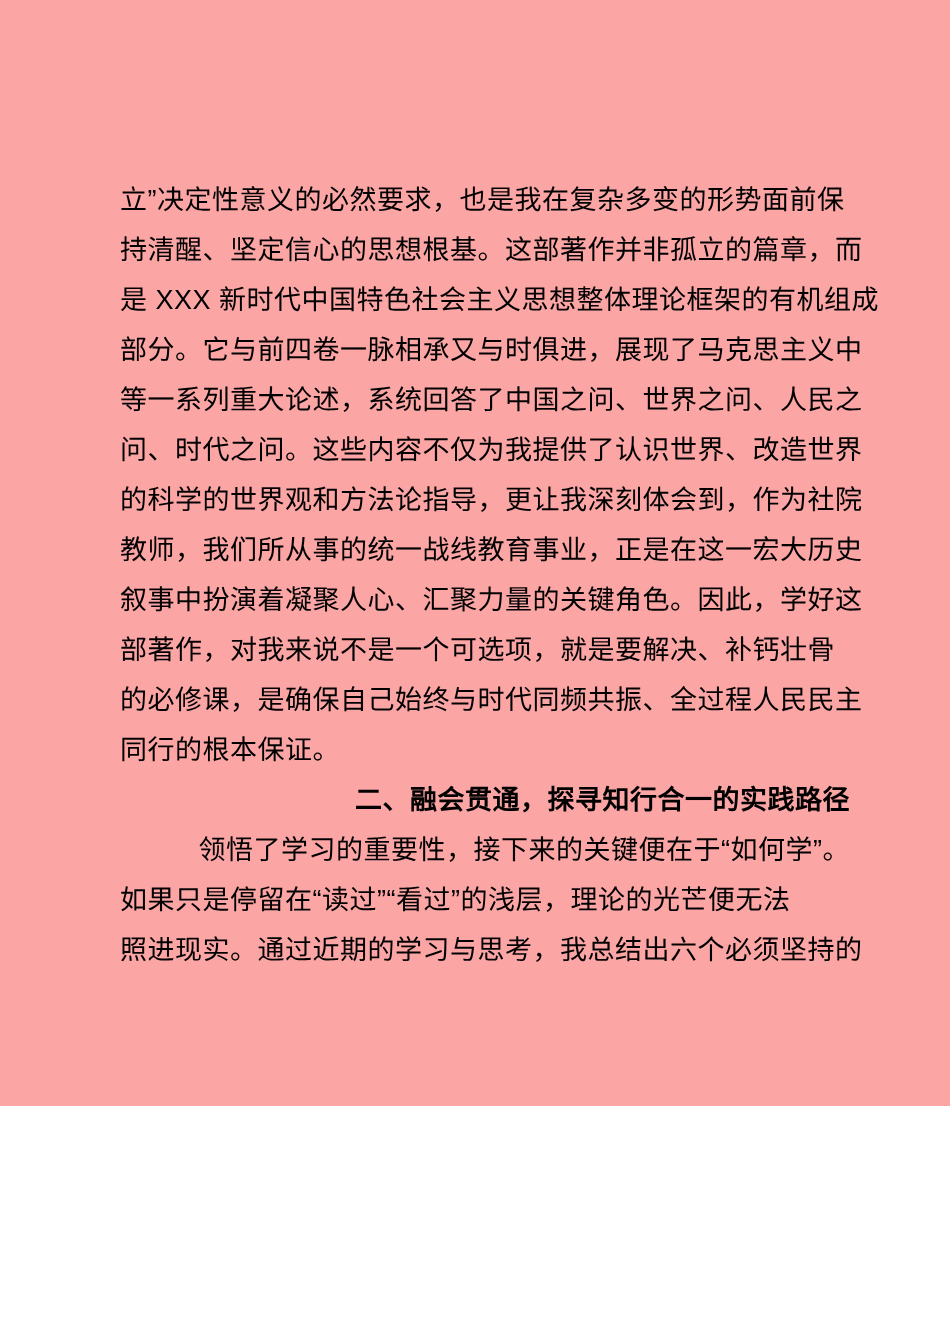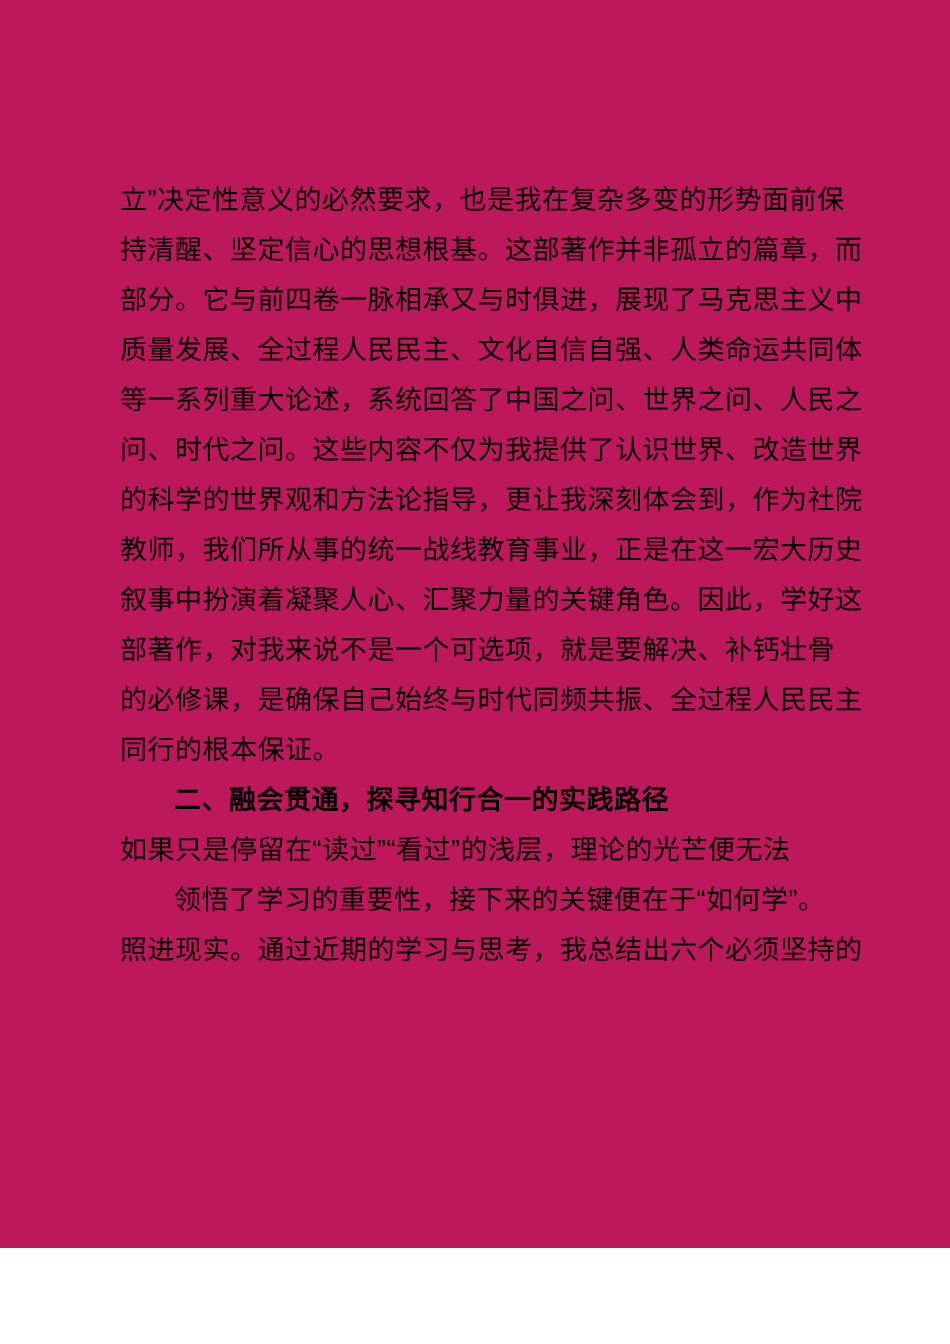--- a/index.html
+++ b/index.html
@@ -3,22 +3,22 @@
 <meta charset="utf-8">
 <style>
   html, body {
     margin: 0;
     padding: 0;
     background: #ffffff;
   }
   .page {
     position: relative;
     width: 950px;
-    height: 1248px;
-    background: #be185d;
+    height: 1106px;
+    background: #fca5a5;
     overflow: hidden;
     font-family: "Liberation Sans", "DejaVu Sans", sans-serif;
   }
   .text-content {
     position: absolute;
     left: 120px;
     top: 175px;
     width: 730px;
     color: #000000;
   }
@@ -32,43 +32,44 @@
     font-size: 27px;
     letter-spacing: 0.5px;
     white-space: nowrap;
     color: #000000;
   }
   .heading .line {
     font-weight: 700;
   }
   .indent {
     text-indent: 54px;
+    text-align: right;
   }
 </style>
 </head>
 <body>
 
 <div class="page">
   <div class="text-content">
       <div class="block paragraph">
         <div class="line">立”决定性意义的必然要求，也是我在复杂多变的形势面前保</div>
         <div class="line">持清醒、坚定信心的思想根基。这部著作并非孤立的篇章，而</div>
+        <div class="line">是 XXX 新时代中国特色社会主义思想整体理论框架的有机组成</div>
         <div class="line">部分。它与前四卷一脉相承又与时俱进，展现了马克思主义中</div>
-        <div class="line">质量发展、全过程人民民主、文化自信自强、人类命运共同体</div>
         <div class="line">等一系列重大论述，系统回答了中国之问、世界之问、人民之</div>
         <div class="line">问、时代之问。这些内容不仅为我提供了认识世界、改造世界</div>
         <div class="line">的科学的世界观和方法论指导，更让我深刻体会到，作为社院</div>
         <div class="line">教师，我们所从事的统一战线教育事业，正是在这一宏大历史</div>
         <div class="line">叙事中扮演着凝聚人心、汇聚力量的关键角色。因此，学好这</div>
         <div class="line">部著作，对我来说不是一个可选项，就是要解决、补钙壮骨</div>
         <div class="line">的必修课，是确保自己始终与时代同频共振、全过程人民民主</div>
         <div class="line">同行的根本保证。</div>
       </div>
       <div class="block heading">
         <div class="line indent">二、融会贯通，探寻知行合一的实践路径</div>
       </div>
       <div class="block paragraph">
+        <div class="line indent">领悟了学习的重要性，接下来的关键便在于“如何学”。</div>
         <div class="line">如果只是停留在“读过”“看过”的浅层，理论的光芒便无法</div>
-        <div class="line indent">领悟了学习的重要性，接下来的关键便在于“如何学”。</div>
         <div class="line">照进现实。通过近期的学习与思考，我总结出六个必须坚持的</div>
       </div>
     </div>
 </div>
 
 </body></html>

